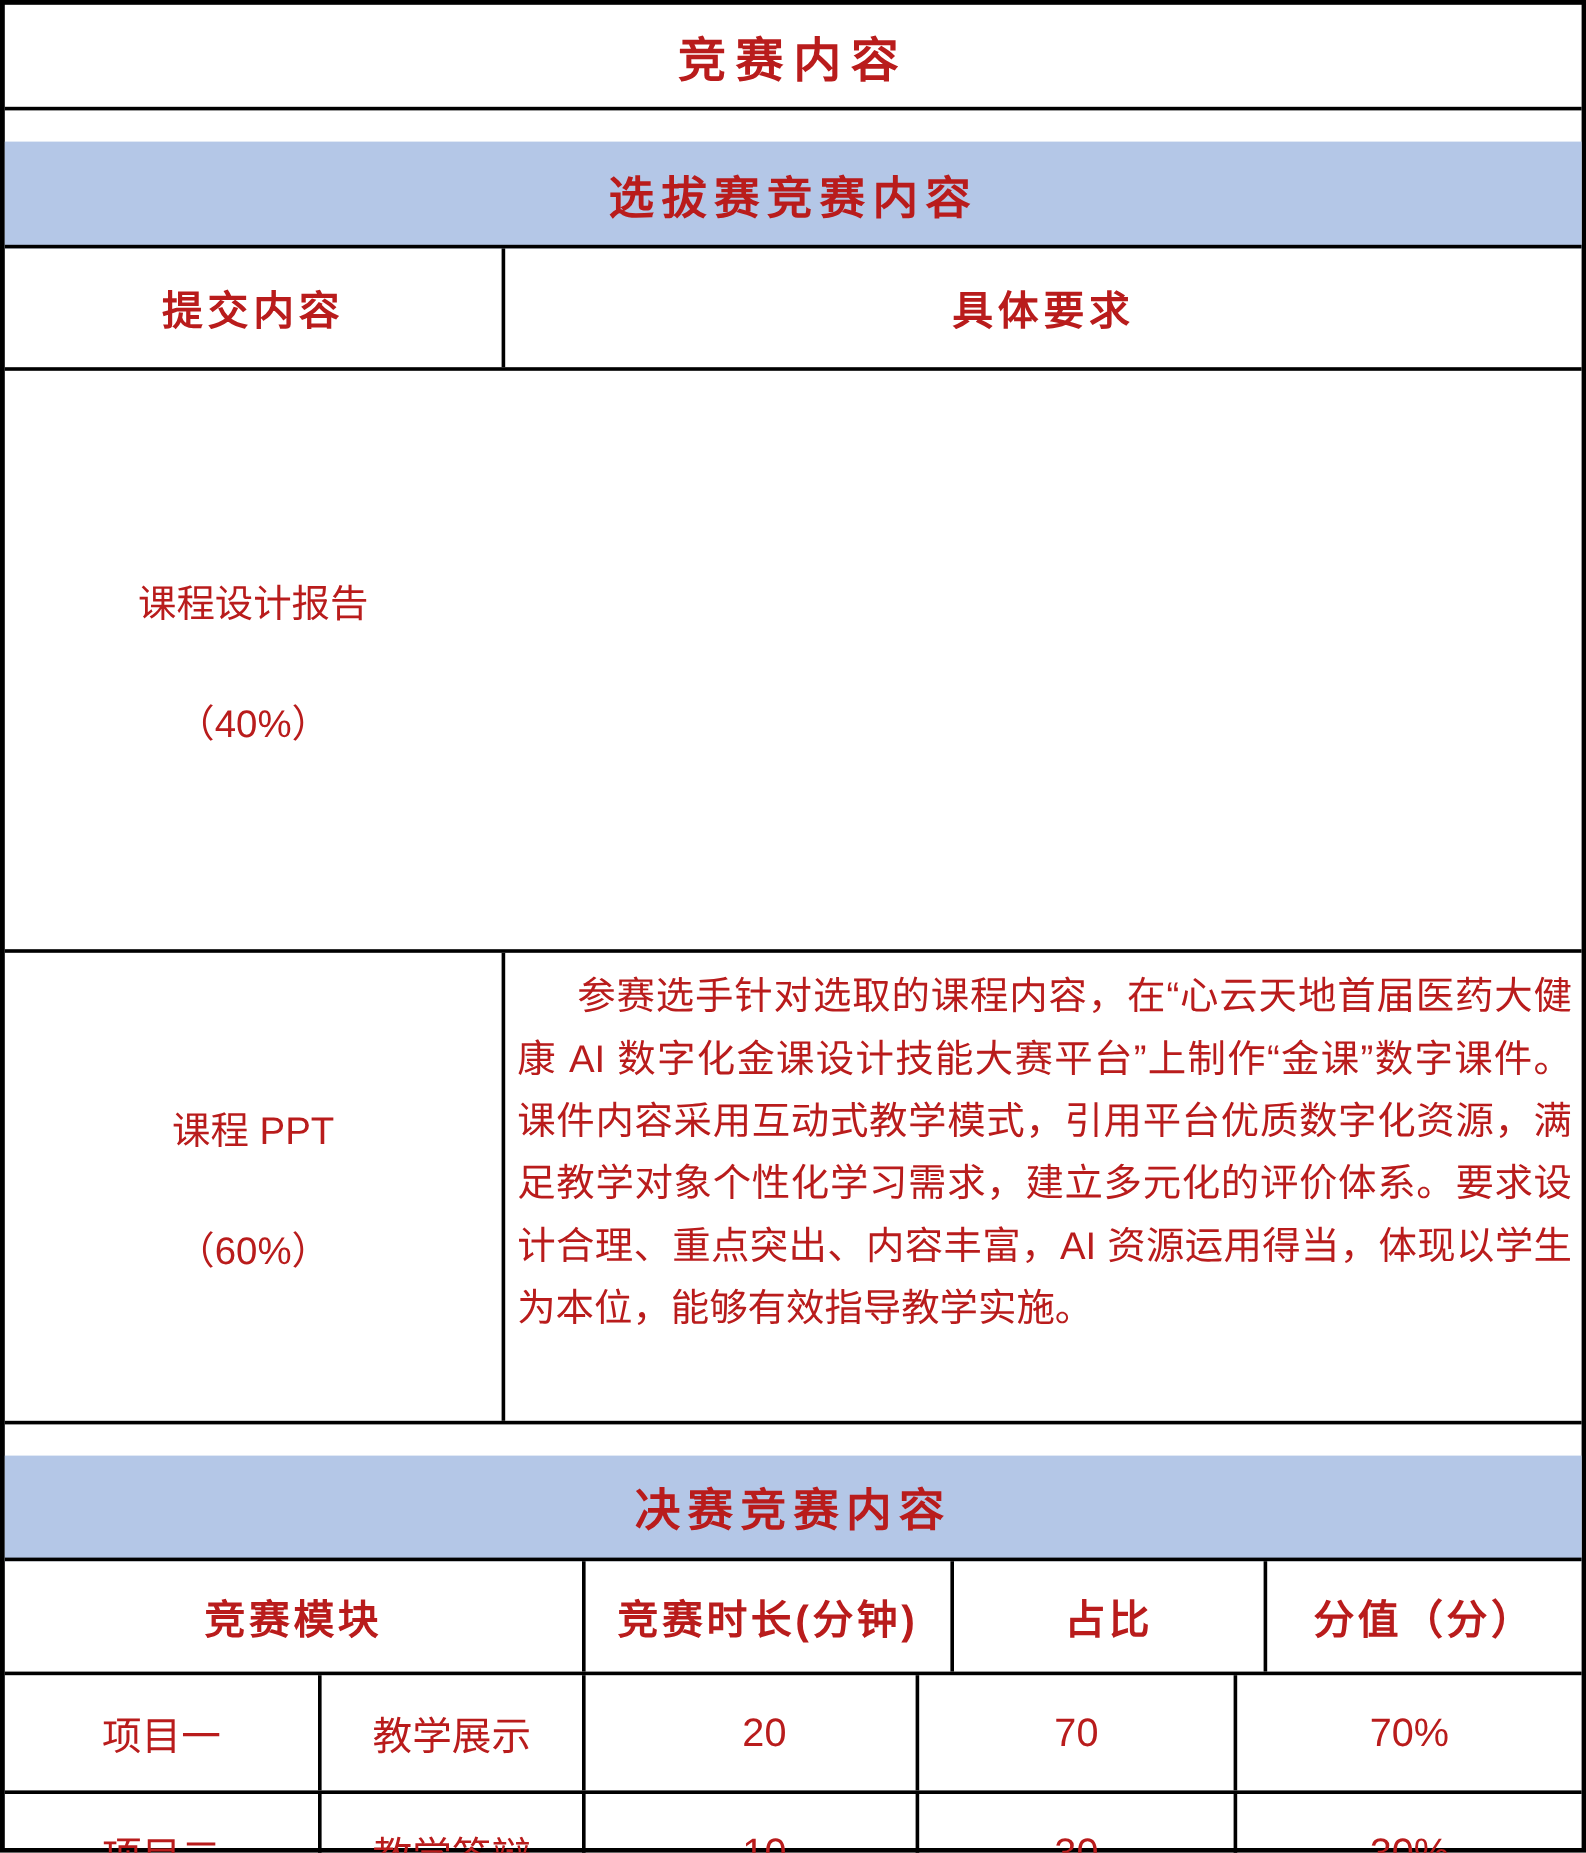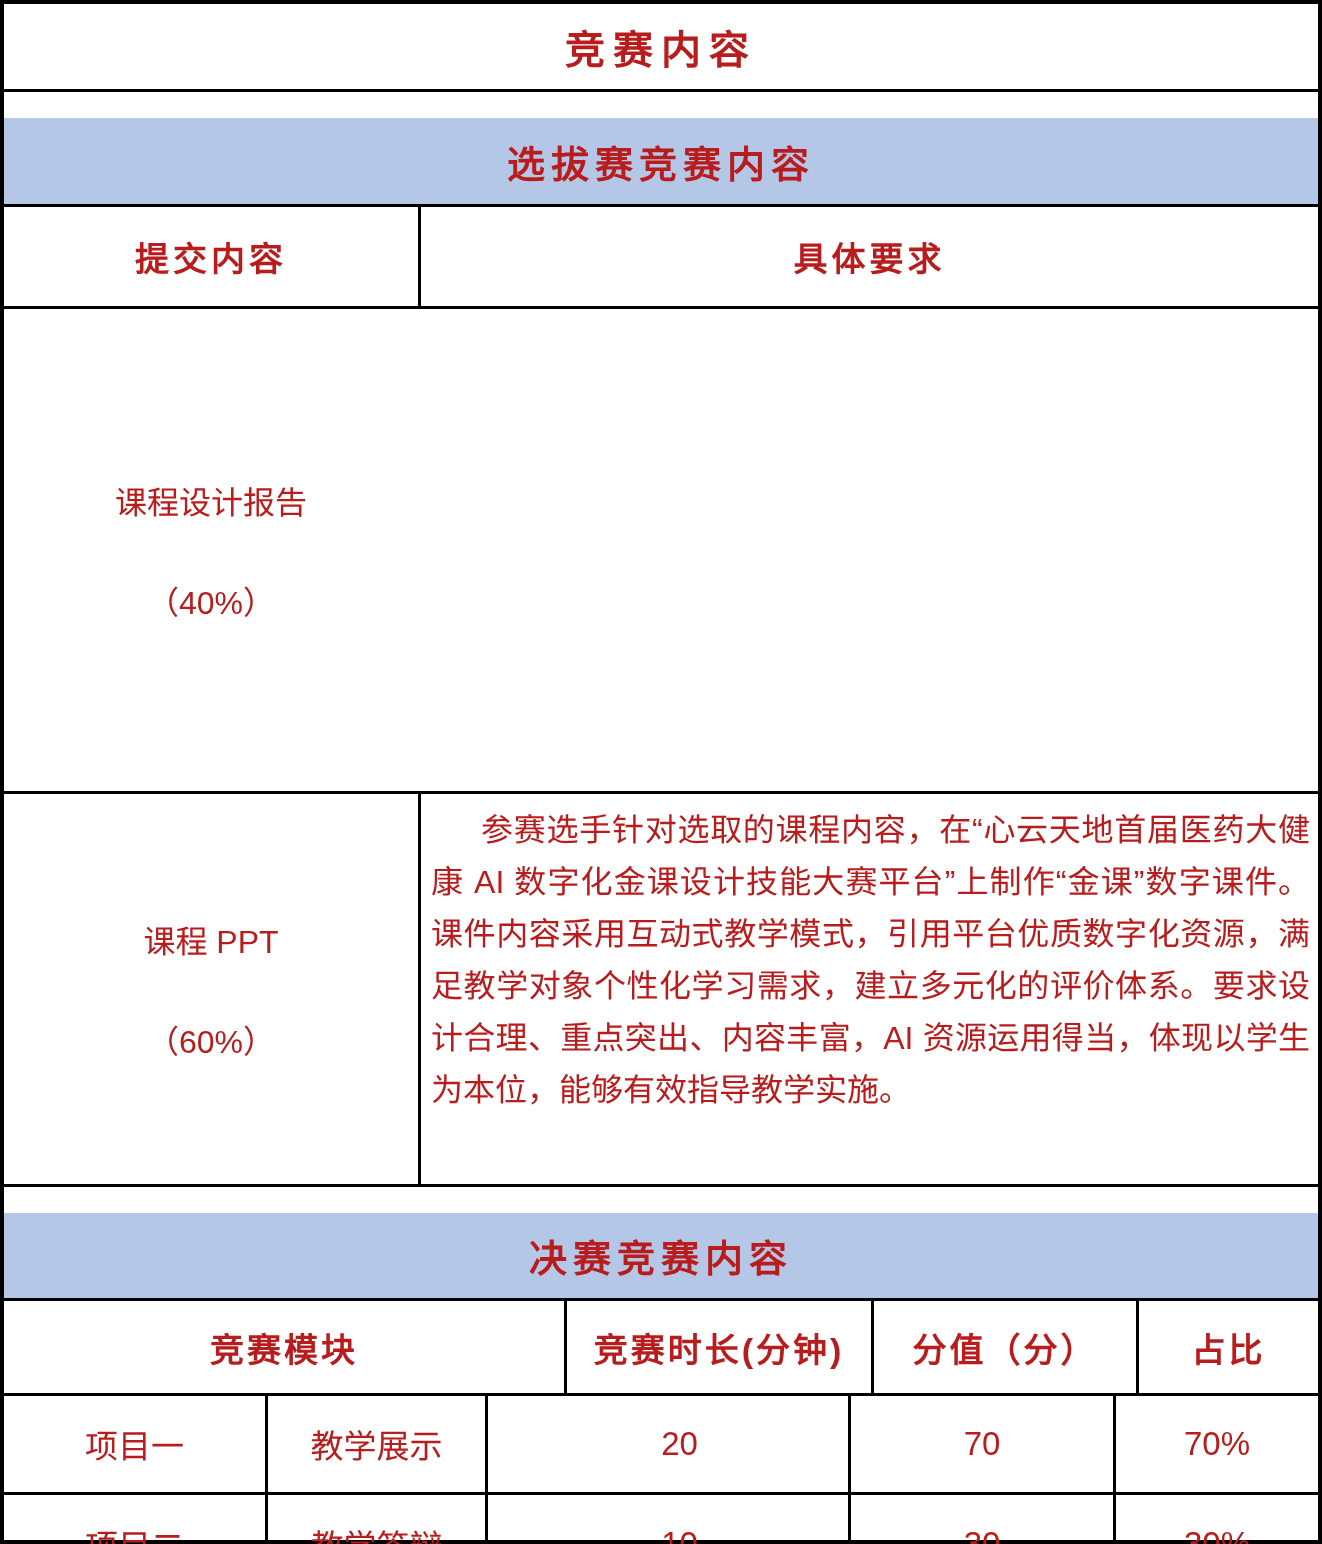--- a/index.html
+++ b/index.html
@@ -49,31 +49,31 @@
   .req-cell  { align-items: flex-start; justify-content: flex-start; padding: 10px 8px 0 10px; }
   .req-cell p {
     margin: 0;
     font-size: 32px;
     line-height: 52px;
     text-align: justify;
     text-indent: 50px;
   }
 
   .final-header-row { height: 95px; font-size: 34px; font-weight: bold; letter-spacing: 3px; }
-  .fh1 { width: 560px; flex: none; }
+  .fh1 { width: 481px; flex: none; }
   .fh2 { width: 307px; flex: none; }
   .fh3 { width: 265px; flex: none; }
   .fh4 { flex: 1; }
 
   .final-data-row { font-size: 33px; }
   .final-data-row.fr1 { height: 99px; }
   .final-data-row.fr2 { height: 97px; }
   .fd1 { width: 261px; flex: none; }
   .fd2 { width: 220px; flex: none; }
-  .fd3 { width: 363px; flex: none; padding-left: 23px; }
+  .fd3 { width: 278px; flex: none; padding-left: 23px; }
   .fd4 { width: 265px; flex: none; }
   .fd5 { flex: 1; }
 </style>
 </head>
 <body>
 
 <div class="doc">
 
   <div class="row title-row center">竞赛内容</div>
 
@@ -99,22 +99,22 @@
     <div class="cell c2 bl req-cell">
       <p>参赛选手针对选取的课程内容，在“心云天地首届医药大健康 AI 数字化金课设计技能大赛平台”上制作“金课”数字课件。课件内容采用互动式教学模式，引用平台优质数字化资源，满足教学对象个性化学习需求，建立多元化的评价体系。要求设计合理、重点突出、内容丰富，AI 资源运用得当，体现以学生为本位，能够有效指导教学实施。</p>
     </div>
   </div>
 
   <div class="row blue-row b2 center">决赛竞赛内容</div>
 
   <div class="row final-header-row">
     <div class="cell fh1">竞赛模块</div>
     <div class="cell fh2 bl">竞赛时长(分钟)</div>
+    <div class="cell fh4 bl">占比</div>
     <div class="cell fh3 bl">分值（分）</div>
-    <div class="cell fh4 bl">占比</div>
   </div>
 
   <div class="row final-data-row fr1">
     <div class="cell fd1">项目一</div>
     <div class="cell fd2 bl">教学展示</div>
     <div class="cell fd3 bl">20</div>
     <div class="cell fd4 bl">70</div>
     <div class="cell fd5 bl">70%</div>
   </div>
 

